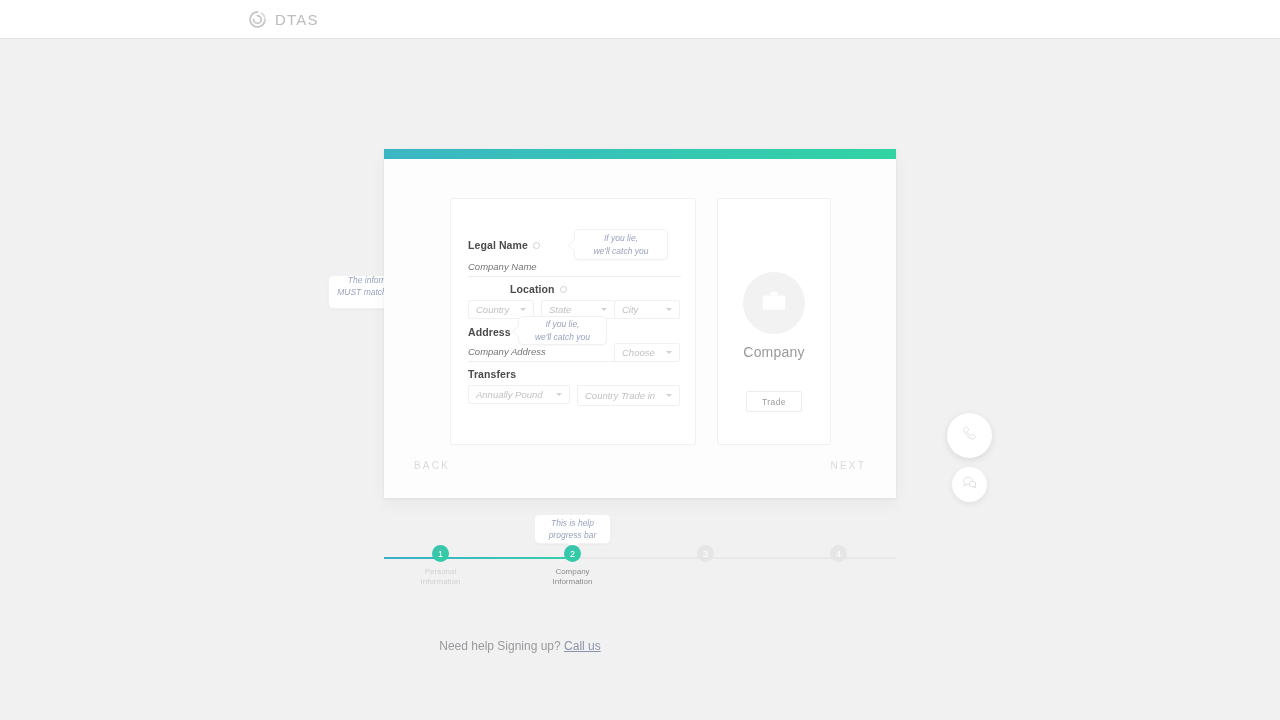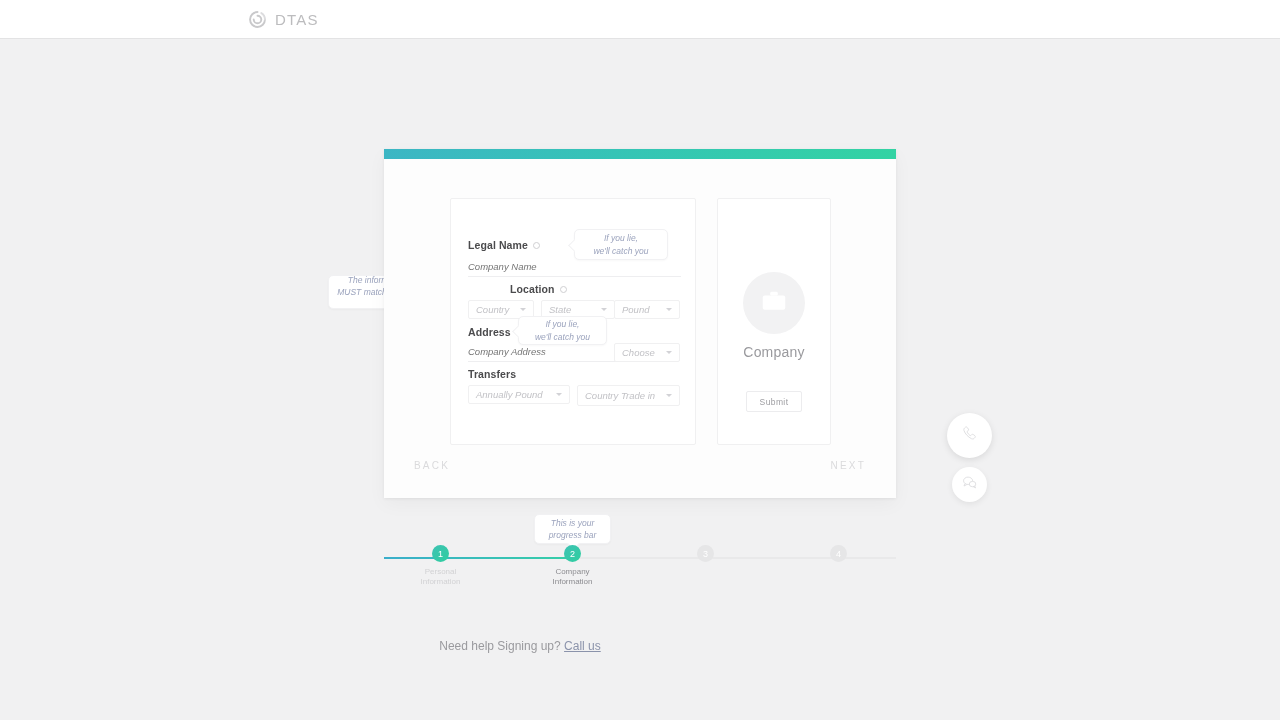--- a/index.html
+++ b/index.html
@@ -224,21 +224,21 @@
     </div>
     <div class="select-box" style="left:17px; top:101px; width:66px; height:19px;">
       <span>Country</span>
       <span class="caret"></span>
     </div>
     <div class="select-box" style="left:90px; top:101px; width:74px; height:19px;">
       <span>State</span>
       <span class="caret"></span>
     </div>
     <div class="select-box" style="left:163px; top:101px; width:66px; height:19px;">
-      <span>Pound</span>
+      <span>City</span>
       <span class="caret"></span>
     </div>
 
     <div class="field-label" style="left:17px; top:127px;">
       <span>Address</span>
       <span class="info-dot"></span>
     </div>
     <input class="text-input" type="text" style="left: 17px; top: 147px; width: 148px;" placeholder="Company Address">
     <div class="select-box" style="left:163px; top:144px; width:66px; height:19px;">
       <span>Choose</span>
@@ -270,29 +270,29 @@
   <div class="company-panel">
     <div class="avatar-circle">
       <span>
         <svg width="30" height="30" viewBox="0 0 24 24" fill="none">
           <rect x="3" y="7.5" width="18" height="11.5" rx="1.6" fill="#ffffff"></rect>
           <rect x="9" y="4.6" width="6" height="3" rx="1.1" fill="#ffffff"></rect>
         </svg>
       </span>
     </div>
     <div class="company-name">Company</div>
-    <button class="submit-btn">Submit</button>
+    <button class="submit-btn">Trade</button>
   </div>
 
   <div class="nav-back">BACK</div>
   <div class="nav-next">NEXT</div>
 </div>
 
 <div class="tip arrow-bottom" style="left:534px; top:514px; width:77px; height:30px;">
-  <span style="white-space:pre-line">This is your
+  <span style="white-space:pre-line">This is help
 progress bar</span>
 </div>
 
 <div class="progress">
   <div class="track"></div>
   <div class="track-fill"></div>
 
   <div class="step" style="left:48px;">
     <div class="circle done">1</div>
     <div class="step-label muted" style="white-space:pre-line">Personal

